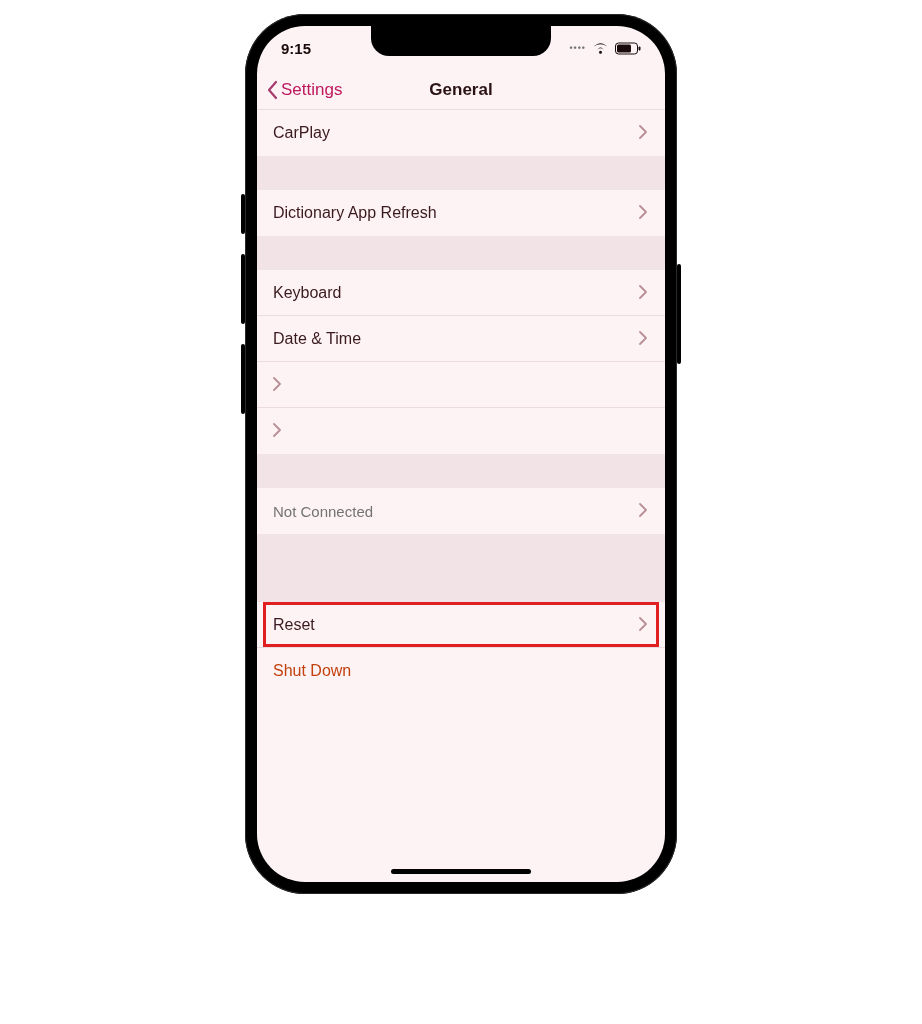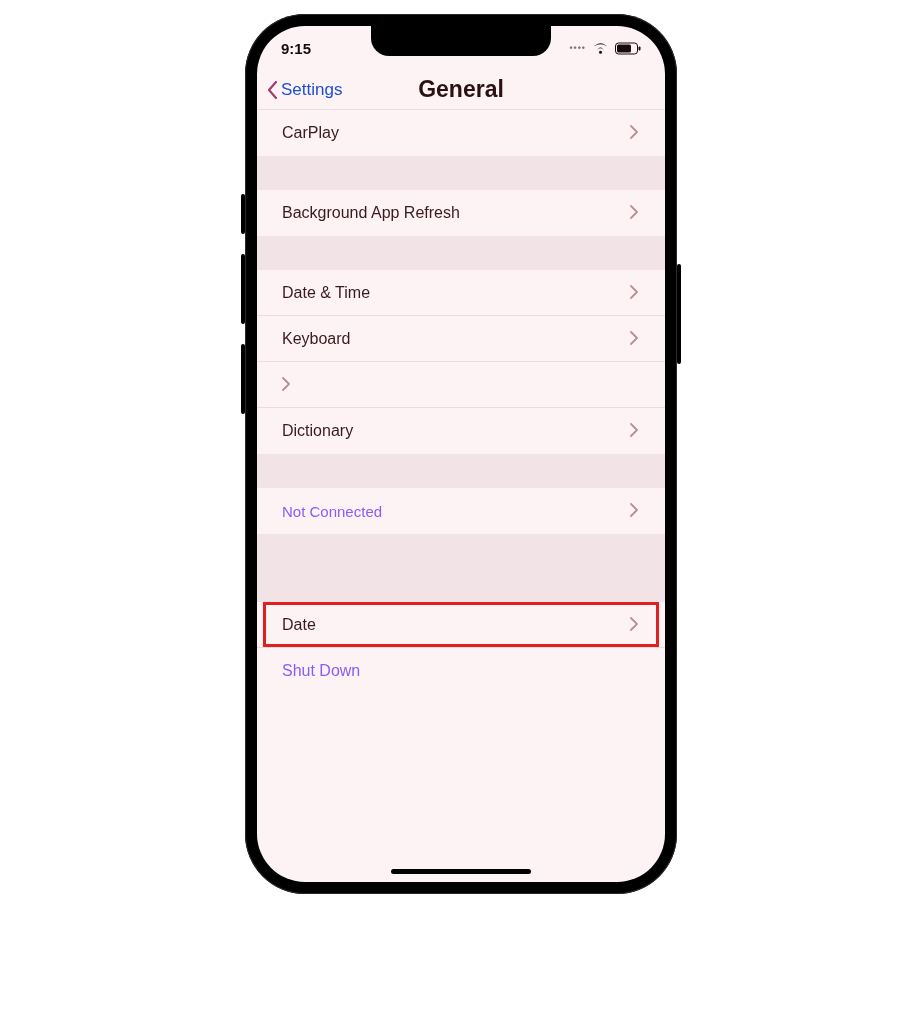--- a/index.html
+++ b/index.html
@@ -40,44 +40,44 @@
   .dots { font-size: 9px; letter-spacing: 1px; color:#777; }
   .wifi-icon svg, .battery-icon svg { display:block; }
 
   
   .navbar {
     height: 40px; position: relative; display:flex; align-items:center; justify-content:center;
     border-bottom: 1px solid rgba(120,60,70,0.12);
   }
   .back {
     position:absolute; left:10px; top:0; bottom:0; display:flex; align-items:center;
-    color:#1d4ed8; font-size:17px; gap:2px;
+    color:#be185d; font-size:17px; gap:2px;
   }
   .back svg { display:block; }
-  .title { font-size:23px; font-weight:600; color:#2a1214;text-align:center; }
+  .title { font-size:17px; font-weight:600; color:#2a1214;text-align:center; }
 
   
   .list { display:flex; flex-direction:column; }
   .group { background:#fdf3f4; }
   .gap { height: 34px; background:#f2e4e6; }
   .row {
     display:flex; align-items:center; justify-content:space-between;
-    padding: 0 25px; height: 46px; font-size:16px; color:#3a1a20;
+    padding: 0 16px; height: 46px; font-size:16px; color:#3a1a20;
     border-bottom: 1px solid rgba(120,60,70,0.12);
     position: relative;
   }
   .row:last-child { border-bottom:none; }
   .row .label { flex:1; }
-  .row .value { color:#8b5cf6; font-size:15px; margin-right:8px; }
+  .row .value { color:#737373; font-size:15px; margin-right:8px; }
   .chevron { width:10px; height:16px; color:#b98f97; flex:0 0 auto; }
   .chevron svg { display:block; }
   .highlight {
     position:absolute; inset: 0 6px; border: 3px solid #e02020; pointer-events:none;
   }
-  .shutdown { color:#8b5cf6; }
+  .shutdown { color:#c2410c; }
   
   .home-indicator {
     position:absolute; bottom:8px; left:50%; transform:translateX(-50%);
     width:140px; height:5px; background:#000; border-radius:3px;
   }
 </style>
 </head>
 <body>
 
 <div class="stage">
@@ -129,57 +129,56 @@
                   <polyline points="1,1 7,7 1,13" fill="none" stroke="currentColor" stroke-width="1.8" stroke-linecap="round" stroke-linejoin="round"></polyline>
                 </svg>
               </span>
           </div>
         </div>
 
         <div class="gap"></div>
 
         <div class="group">
           <div class="row">
-            <span class="label">Background App Refresh</span>
-            <span class="chevron">
-                <svg width="8" height="14" viewBox="0 0 8 14">
-                  <polyline points="1,1 7,7 1,13" fill="none" stroke="currentColor" stroke-width="1.8" stroke-linecap="round" stroke-linejoin="round"></polyline>
-                </svg>
-              </span>
-          </div>
-        </div>
-
-        <div class="gap"></div>
-
-        <div class="group">
+            <span class="label">Dictionary App Refresh</span>
+            <span class="chevron">
+                <svg width="8" height="14" viewBox="0 0 8 14">
+                  <polyline points="1,1 7,7 1,13" fill="none" stroke="currentColor" stroke-width="1.8" stroke-linecap="round" stroke-linejoin="round"></polyline>
+                </svg>
+              </span>
+          </div>
+        </div>
+
+        <div class="gap"></div>
+
+        <div class="group">
+          <div class="row">
+            <span class="label">Keyboard</span>
+            <span class="chevron">
+                <svg width="8" height="14" viewBox="0 0 8 14">
+                  <polyline points="1,1 7,7 1,13" fill="none" stroke="currentColor" stroke-width="1.8" stroke-linecap="round" stroke-linejoin="round"></polyline>
+                </svg>
+              </span>
+          </div>
           <div class="row">
             <span class="label">Date &amp; Time</span>
             <span class="chevron">
                 <svg width="8" height="14" viewBox="0 0 8 14">
                   <polyline points="1,1 7,7 1,13" fill="none" stroke="currentColor" stroke-width="1.8" stroke-linecap="round" stroke-linejoin="round"></polyline>
                 </svg>
               </span>
           </div>
           <div class="row">
-            <span class="label">Keyboard</span>
-            <span class="chevron">
-                <svg width="8" height="14" viewBox="0 0 8 14">
-                  <polyline points="1,1 7,7 1,13" fill="none" stroke="currentColor" stroke-width="1.8" stroke-linecap="round" stroke-linejoin="round"></polyline>
-                </svg>
-              </span>
-          </div>
-          <div class="row">
-            <span class="chevron">
-                <svg width="8" height="14" viewBox="0 0 8 14">
-                  <polyline points="1,1 7,7 1,13" fill="none" stroke="currentColor" stroke-width="1.8" stroke-linecap="round" stroke-linejoin="round"></polyline>
-                </svg>
-              </span>
-          </div>
-          <div class="row">
-            <span class="label">Dictionary</span>
+            <span class="chevron">
+                <svg width="8" height="14" viewBox="0 0 8 14">
+                  <polyline points="1,1 7,7 1,13" fill="none" stroke="currentColor" stroke-width="1.8" stroke-linecap="round" stroke-linejoin="round"></polyline>
+                </svg>
+              </span>
+          </div>
+          <div class="row">
             <span class="chevron">
                 <svg width="8" height="14" viewBox="0 0 8 14">
                   <polyline points="1,1 7,7 1,13" fill="none" stroke="currentColor" stroke-width="1.8" stroke-linecap="round" stroke-linejoin="round"></polyline>
                 </svg>
               </span>
           </div>
         </div>
 
         <div class="gap"></div>
 
@@ -194,21 +193,21 @@
           </div>
         </div>
 
         <div class="gap"></div>
 
 
         <div class="gap"></div>
 
         <div class="group">
           <div class="row">
-            <span class="label">Date</span>
+            <span class="label">Reset</span>
             <span class="chevron">
                 <svg width="8" height="14" viewBox="0 0 8 14">
                   <polyline points="1,1 7,7 1,13" fill="none" stroke="currentColor" stroke-width="1.8" stroke-linecap="round" stroke-linejoin="round"></polyline>
                 </svg>
               </span>
             <span class="highlight"></span>
           </div>
           <div class="row">
             <span class="label shutdown">Shut Down</span>
           </div>

